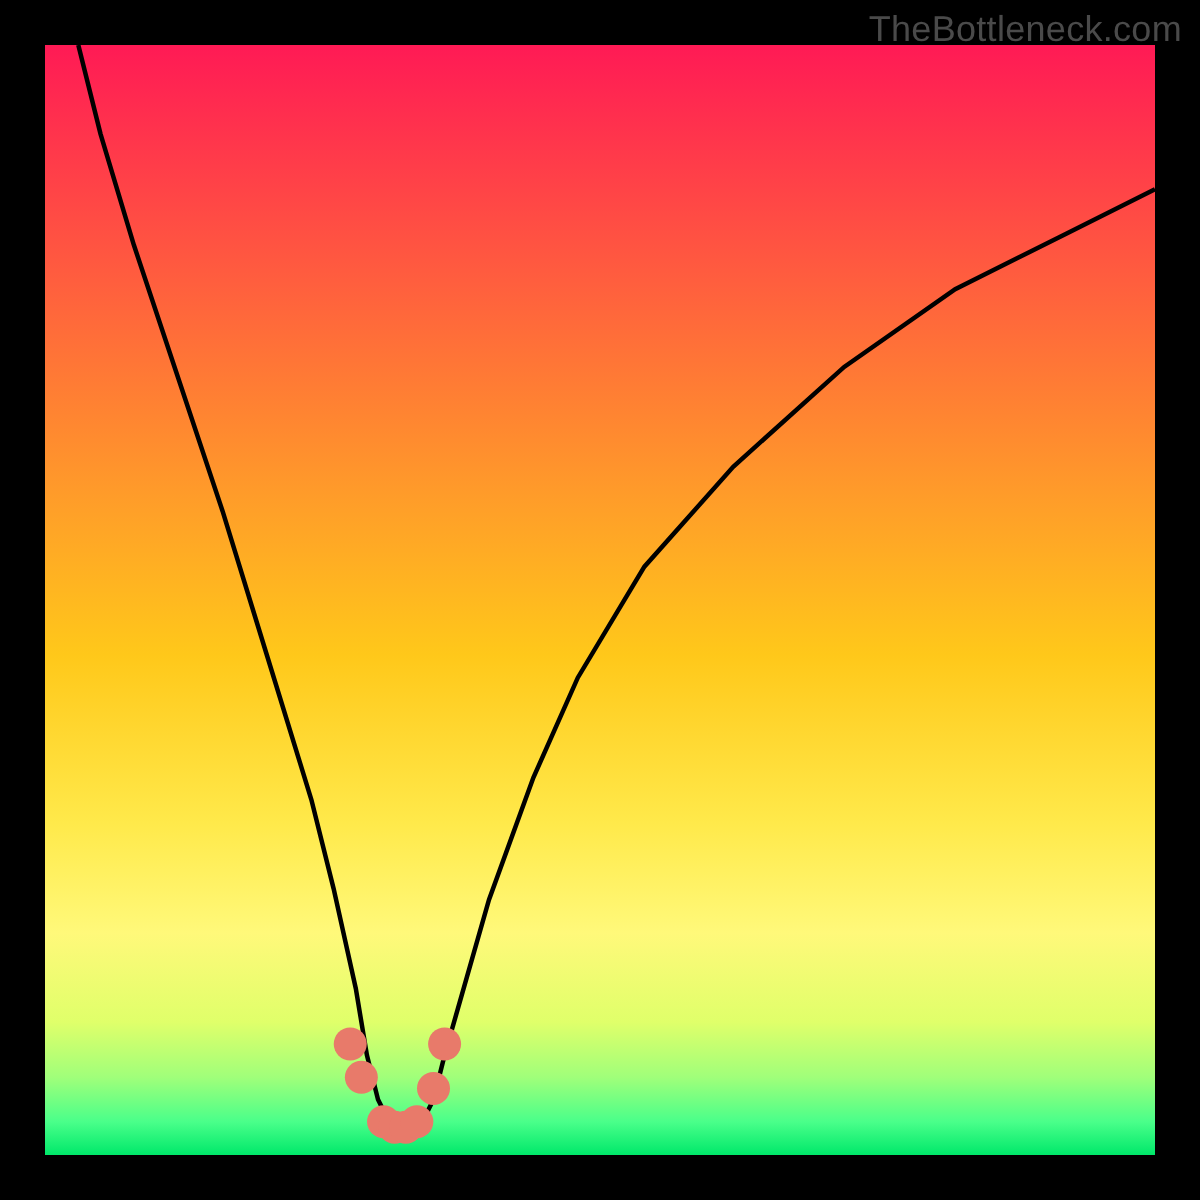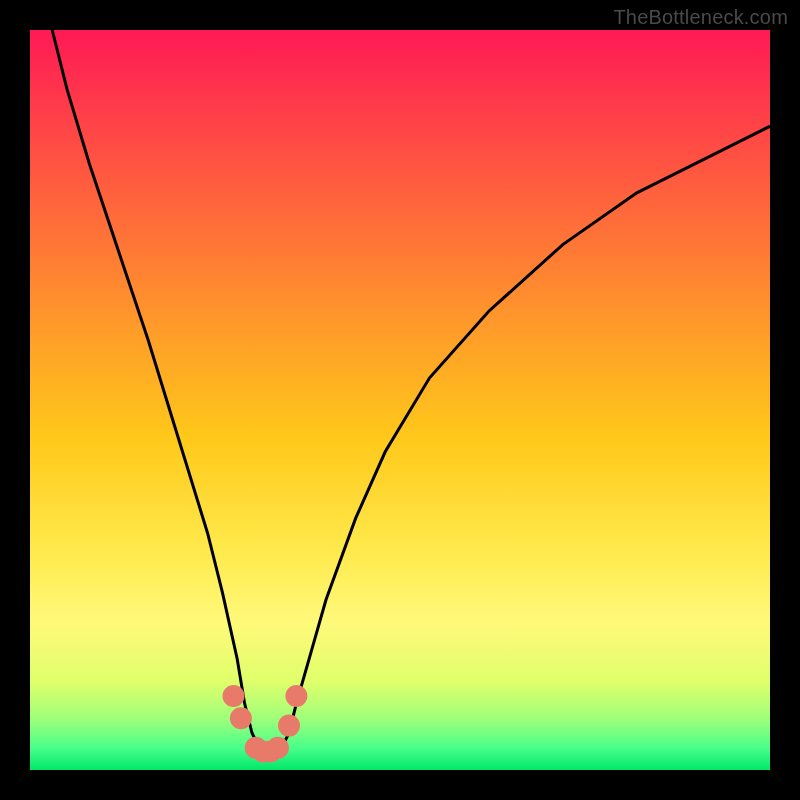--- a/index.html
+++ b/index.html
@@ -37,21 +37,21 @@
       #e0ff6a 88%,
       #a0ff7a 93%,
       #4aff8a 97%,
       #00e86a 100%);
   }
   .watermark {
     position: absolute;
     top: 6px;
     right: 12px;
     color: #4a4a4a;
-    font-size: 20px;
+    font-size: 24px;
     font-weight: 500;
     letter-spacing: 0.2px;
     z-index: 10;
   }
   svg.curves {
     position: absolute;
     top: 30px;
     left: 30px;
     width: 740px;
     height: 740px;

